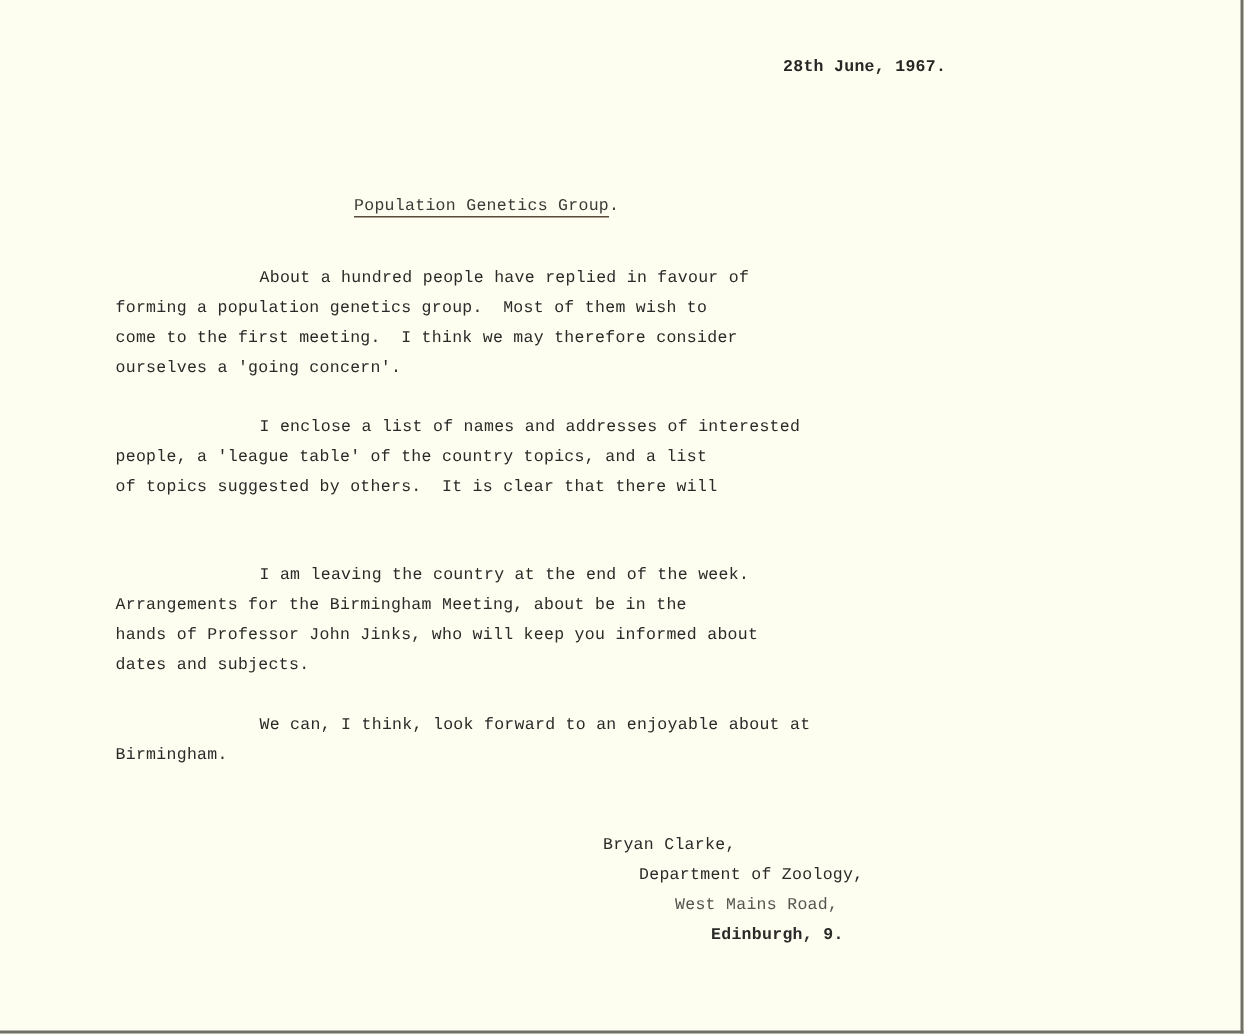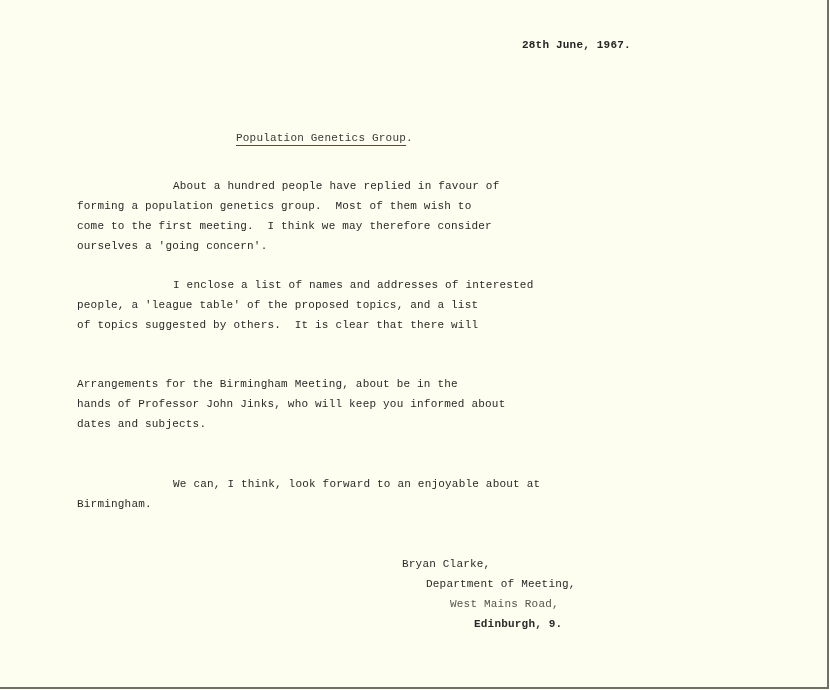--- a/index.html
+++ b/index.html
@@ -87,35 +87,36 @@
 
   <div class="para p1">
     <span class="line indent">About a hundred people have replied in favour of</span>
     <span class="line">forming a population genetics group.  Most of them wish to</span>
     <span class="line">come to the first meeting.  I think we may therefore consider</span>
     <span class="line">ourselves a 'going concern'.</span>
   </div>
 
   <div class="para p2">
     <span class="line indent">I enclose a list of names and addresses of interested</span>
-    <span class="line">people, a 'league table' of the proposed topics, and a list</span>
+    <span class="line">people, a 'league table' of the country topics, and a list</span>
     <span class="line">of topics suggested by others.  It is clear that there will</span>
   </div>
 
   <div class="para p3">
+    <span class="line indent">I am leaving the country at the end of the week.</span>
     <span class="line">Arrangements for the Birmingham Meeting, about be in the</span>
     <span class="line">hands of Professor John Jinks, who will keep you informed about</span>
     <span class="line">dates and subjects.</span>
   </div>
 
   <div class="para p4">
     <span class="line indent">We can, I think, look forward to an enjoyable about at</span>
     <span class="line">Birmingham.</span>
   </div>
 
   <div class="sig">
     <span class="line">Bryan Clarke,</span>
-    <span class="line s2">Department of Meeting,</span>
+    <span class="line s2">Department of Zoology,</span>
     <span class="line s3 faint">West Mains Road,</span>
     <span class="line s4">Edinburgh, 9.</span>
   </div>
 
 </div>
 
 </body></html>

